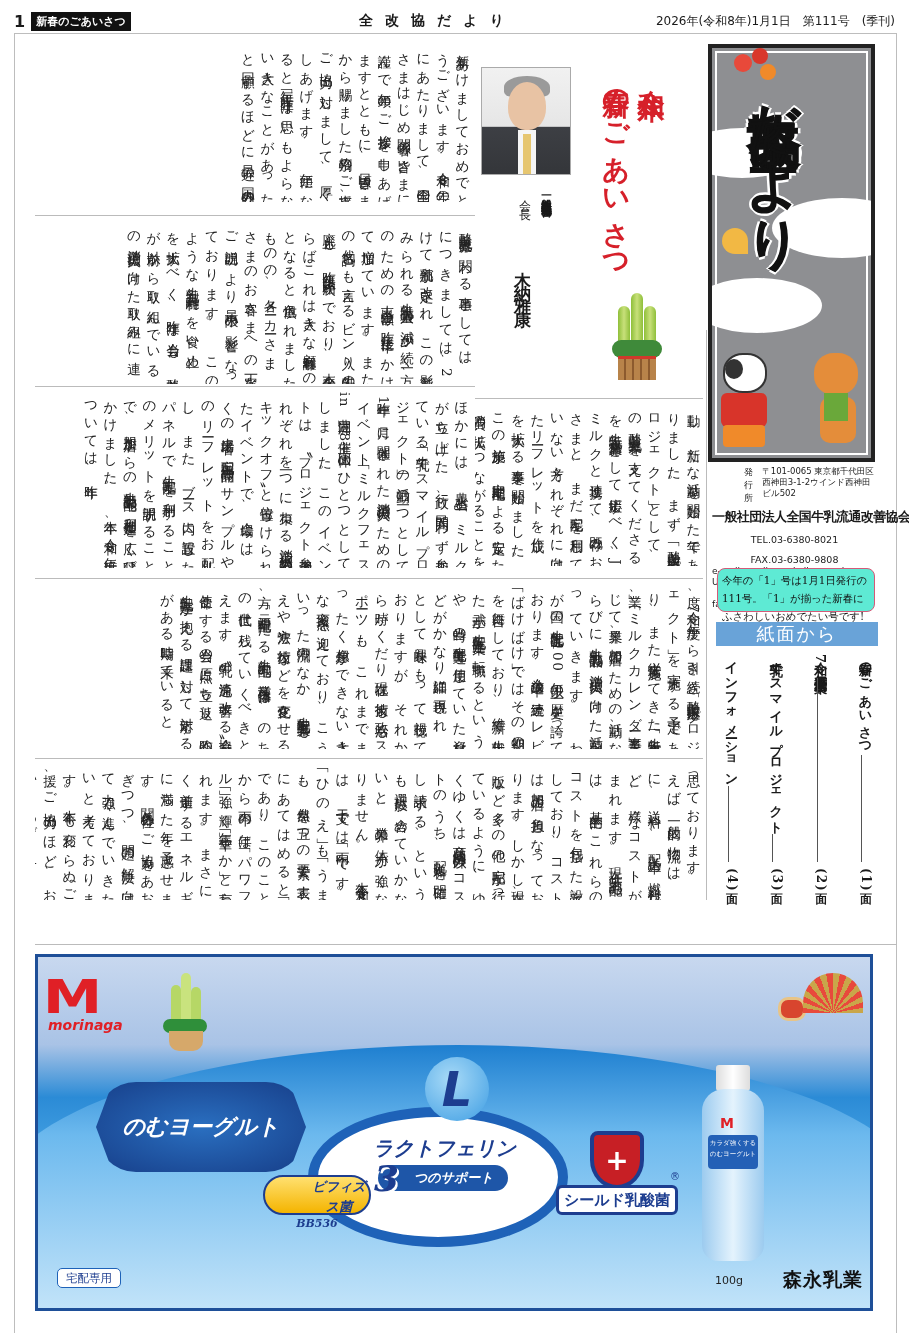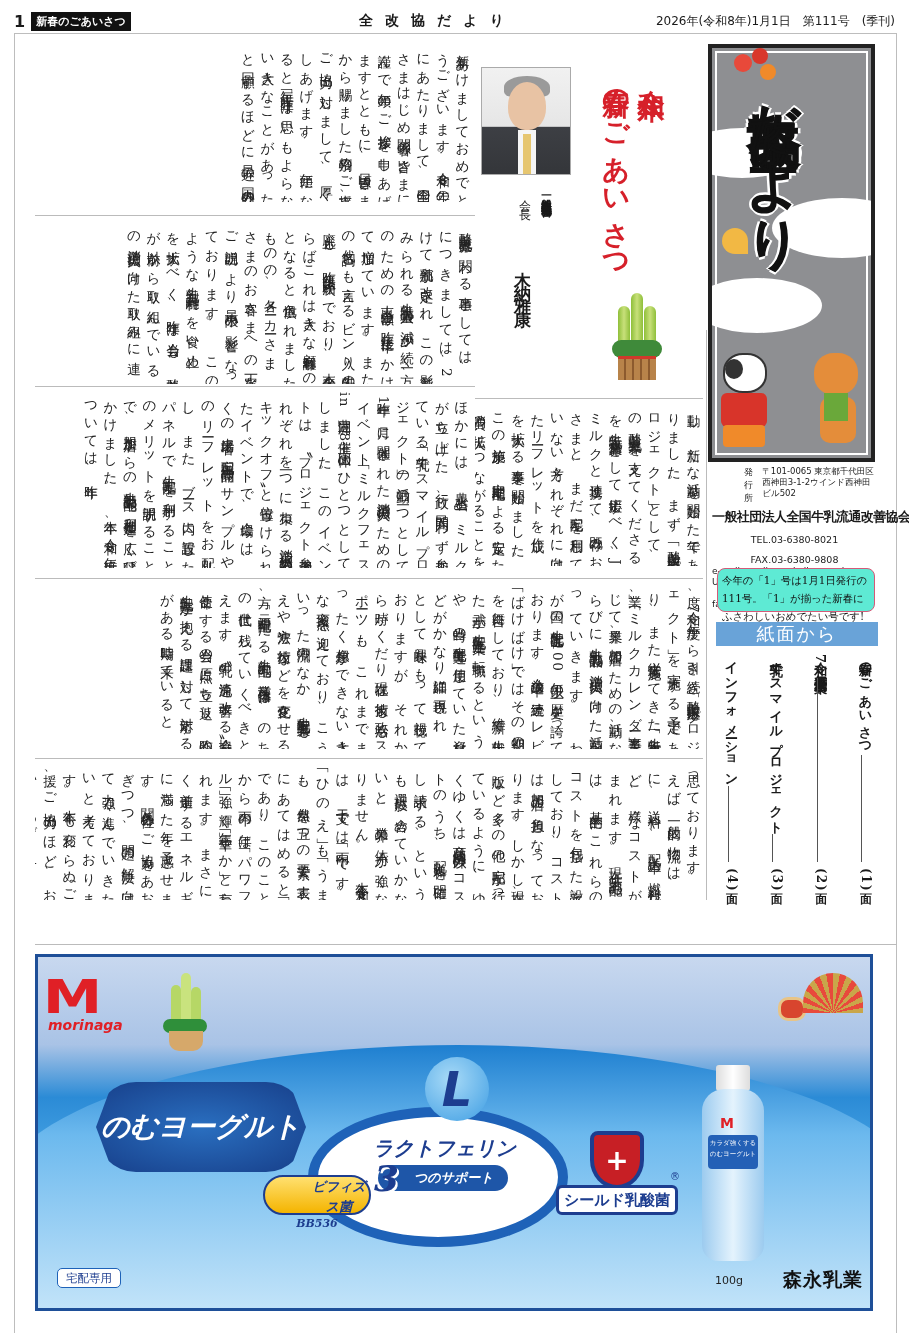--- a/index.html
+++ b/index.html
@@ -70,21 +70,21 @@
   .mori-logo { position: absolute; left: 10px; top: 20px; width: 80px; }
   .mori-m { font-family: "DejaVu Sans", sans-serif; font-size: 46px; font-weight: bold; color: #e02026; line-height: 40px; letter-spacing: -10px; transform: scaleX(1.3); display: inline-block; }
   .mori-text { font-family: "DejaVu Sans", sans-serif; font-style: italic; font-weight: bold; font-size: 14px; color: #e02026; }
   .kinga { position: absolute; left: 185px; top: 22px; font-family: "DejaVu Serif", serif; font-weight: bold; font-size: 46px; color: #d71f29; letter-spacing: 4px; text-shadow: 3px 3px 0 #fff, -3px -3px 0 #fff, 3px -3px 0 #fff, -3px 3px 0 #fff; }
   .honnen { position: absolute; left: 428px; top: 40px; font-family: "DejaVu Serif", serif; font-weight: bold; font-size: 19px; color: #222; text-shadow: 1px 1px 0 #fff; }
   .ad-kado { position: absolute; left: 125px; top: 14px; width: 44px; height: 80px; }
   .fan { position: absolute; left: 765px; top: 16px; width: 60px; height: 40px; border-radius: 60px 60px 0 0; background: repeating-conic-gradient(from 270deg at 50% 100%, #e84a3c 0 10deg, #c9a64a 10deg 20deg); clip-path: polygon(0 100%, 0 0, 100% 0, 100% 100%, 50% 100%); }
   .drum { position: absolute; left: 740px; top: 40px; width: 28px; height: 24px; border-radius: 10px; background: #d8452e; border: 3px solid #e8c487; }
   .badge-main { position: absolute; left: 58px; top: 125px; width: 210px; height: 90px; background: radial-gradient(ellipse at center, #2a6fc0 0%, #173f8a 100%); border-radius: 40px; clip-path: polygon(8% 0, 92% 0, 100% 50%, 92% 100%, 8% 100%, 0 50%); display: flex; flex-direction: column; align-items: center; justify-content: center; color: #fff; font-family: "DejaVu Sans", sans-serif; font-weight: bold; font-style: italic; }
   .badge-main .l1 { font-size: 24px; line-height: 30px; }
-  .badge-main .l2 { font-size: 28px; line-height: 28px; }
+  .badge-main .l2 { font-size: 22px; line-height: 28px; }
   .ellipse-big { position: absolute; left: 270px; top: 150px; width: 260px; height: 140px; border-radius: 50%; background: #ffffff; border: 10px solid #1e62b8; }
   .l-circle { position: absolute; left: 387px; top: 100px; width: 64px; height: 64px; border-radius: 50%; background: radial-gradient(circle at 40% 35%, #a8daf7, #3f9ee3); display: flex; align-items: center; justify-content: center; font-family: "DejaVu Sans", sans-serif; font-weight: bold; font-style: italic; font-size: 48px; color: #1d3d8f; }
   .lacto { position: absolute; left: 335px; top: 178px; font-family: "DejaVu Sans", sans-serif; font-weight: bold; font-style: italic; font-size: 20px; color: #1d3d8f; }
   .three-sup { position: absolute; left: 340px; top: 208px; height: 26px; padding: 0 14px 0 36px; background: #1e56a8; border-radius: 13px; color: #fff; font-family: "DejaVu Sans", sans-serif; font-style: italic; font-size: 13px; line-height: 26px; font-weight: bold; }
   .three-num { position: absolute; left: 336px; top: 200px; font-family: "DejaVu Serif", serif; font-style: italic; font-weight: bold; font-size: 36px; color: #1d3d8f; text-shadow: 2px 2px 0 #fff; }
   .bifidus { position: absolute; left: 225px; top: 218px; width: 108px; height: 40px; border-radius: 20px; background: linear-gradient(#ffe070, #f4b400); border: 2px solid #1d3d8f; text-align: center; color: #1d3d8f; font-family: "DejaVu Sans", sans-serif; font-weight: bold; font-style: italic; }
   .bifidus .t1 { font-size: 13px; line-height: 20px; margin-left: 44px; }
   .bifidus .t2 { font-family: "DejaVu Serif", serif; font-size: 11px; line-height: 14px; }
   .shield { position: absolute; left: 552px; top: 174px; width: 54px; height: 58px; background: #c71f25; border: 4px solid #1d3d8f; border-radius: 8px 8px 50% 50%; display: flex; align-items: center; justify-content: center; color: #fff; font-size: 28px; font-weight: bold; font-family: "DejaVu Sans", sans-serif; }
   .shield-label { position: absolute; left: 518px; top: 228px; width: 122px; height: 30px; border: 3px solid #1d3d8f; border-radius: 6px; background: #fff; color: #1d3d8f; font-family: "DejaVu Sans", sans-serif; font-weight: bold; font-size: 15px; text-align: center; line-height: 24px; }

